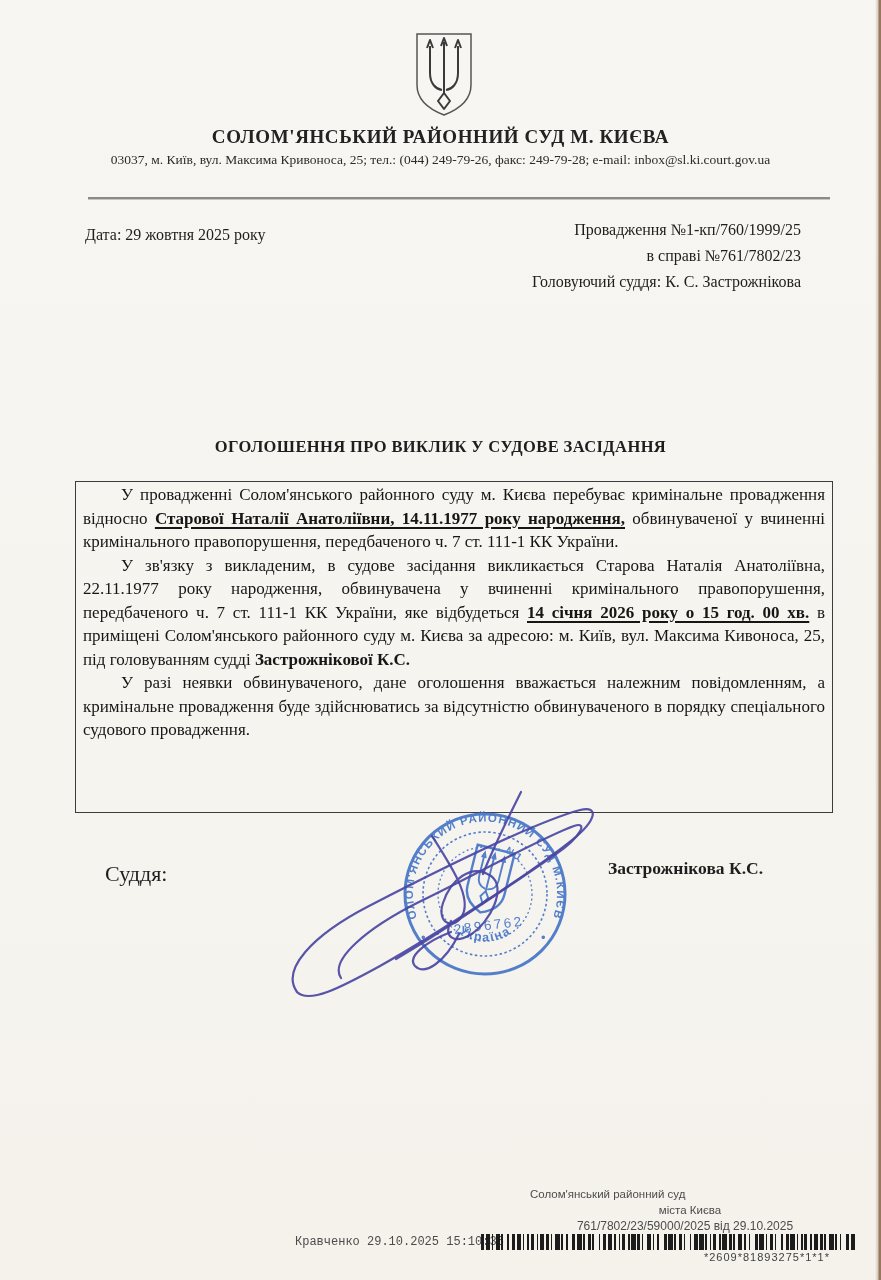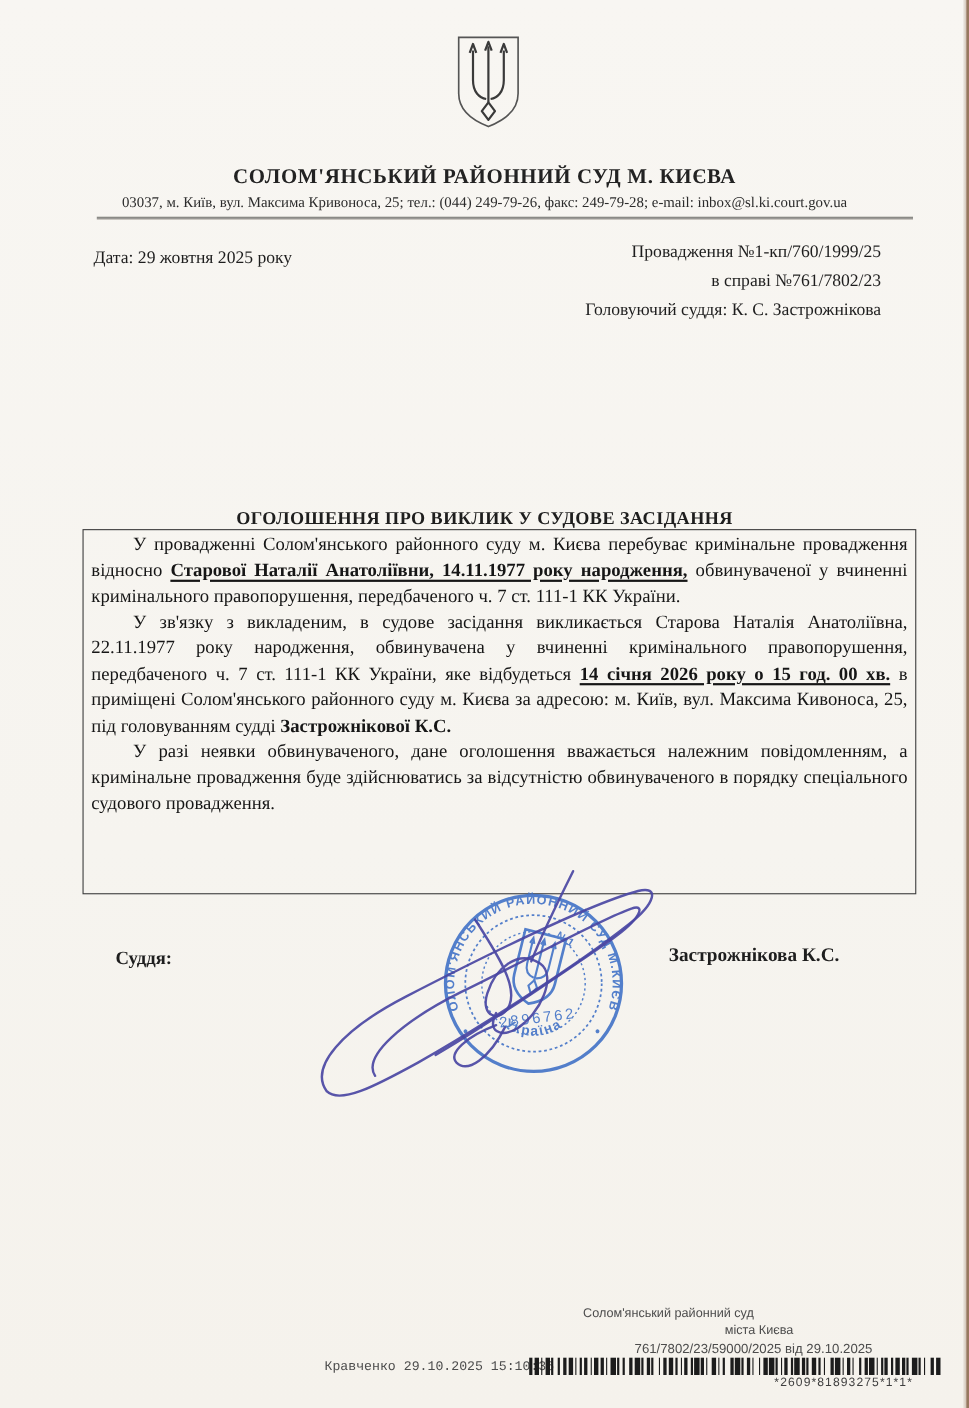--- a/index.html
+++ b/index.html
@@ -10,41 +10,41 @@
     background:linear-gradient(180deg,#f8f6f2 0%,#f6f4ef 60%,#f5f2ec 100%);
     font-family:"Liberation Serif","DejaVu Serif",serif;
     color:var(--text,#1e1e1e);
     overflow:hidden;
   }
   .edge-right{
     position:absolute;top:0;right:0;width:6px;height:100%;
     background:linear-gradient(to left,#97785f 0,#97785f 2px,rgba(150,120,95,.35) 3px,rgba(150,120,95,0) 6px);
   }
   .abs{position:absolute;}
-  .centered{left:0;width:100%;text-align:center;margin-top:24px;}
+  .centered{left:0;width:100%;text-align:center;}
   .court-name{top:126px;font-weight:bold;font-size:19px;letter-spacing:.6px;color:#222;}
   .addr{font-size:13.5px;color:#2b2b2b;}
   .addr1{top:152px;}
   .addr2{top:171px;}
   .head-rule{top:197px;left:88px;width:742px;height:0;border-top:2px solid #8a8a86;border-bottom:1px solid #c9c6c0;}
   .emblem{left:412px;top:31px;}
   .ref-left{left:85px;top:221px;font-size:16px;line-height:27px;}
   .ref-right{right:80px;top:217px;font-size:16px;line-height:26px;text-align:right;}
   .doc-title{top:437px;font-weight:bold;font-size:16.5px;letter-spacing:.4px;}
   .body-box{
     left:75px;top:481px;width:758px;height:332px;
     border:1.5px solid #3c3c3c;box-sizing:border-box;
     padding:1px 7px 0 7px;
     font-size:17px;line-height:23.55px;text-align:justify;
     overflow:hidden;color:#161616;
   }
   .body-box p{margin:0;text-indent:38px;}
   .body-box .bold{font-weight:bold;}
   .body-box .bold-underline{font-weight:bold;text-decoration:underline;text-decoration-thickness:2px;text-underline-offset:3px;}
-  .sig-label{left:105px;top:861px;font-weight:bold;font-size:17px;}
+  .sig-label{left:105px;top:861px;font-weight:normal;font-size:22px;}
   .sig-name{left:608px;top:858px;font-weight:bold;font-size:17.5px;}
   .stamp-wrap{left:283px;top:786px;width:335px;height:240px;}
   .st-stroke{fill:none;stroke:var(--stamp_blue,#3d6fc6);}
   .st-text{fill:var(--stamp_blue,#3d6fc6);font-family:"Liberation Sans","DejaVu Sans",sans-serif;}
   .sig-stroke{fill:none;stroke:var(--signature_ink,#4a47a3);stroke-width:2.2;stroke-linecap:round;opacity:.92;}
   .emb-stroke{fill:none;stroke:#3a3a3a;stroke-width:2;stroke-linejoin:round;}
   .emb-shield{fill:none;stroke:#555;stroke-width:1.5;}
   .footer-sm{font-family:"Liberation Sans","DejaVu Sans",sans-serif;color:#4c4c4c;}
   .f-line1{top:1188px;left:530px;width:320px;text-align:left;font-size:11.5px;}
   .f-line2{top:1204px;left:530px;width:320px;text-align:center;font-size:11.5px;}

